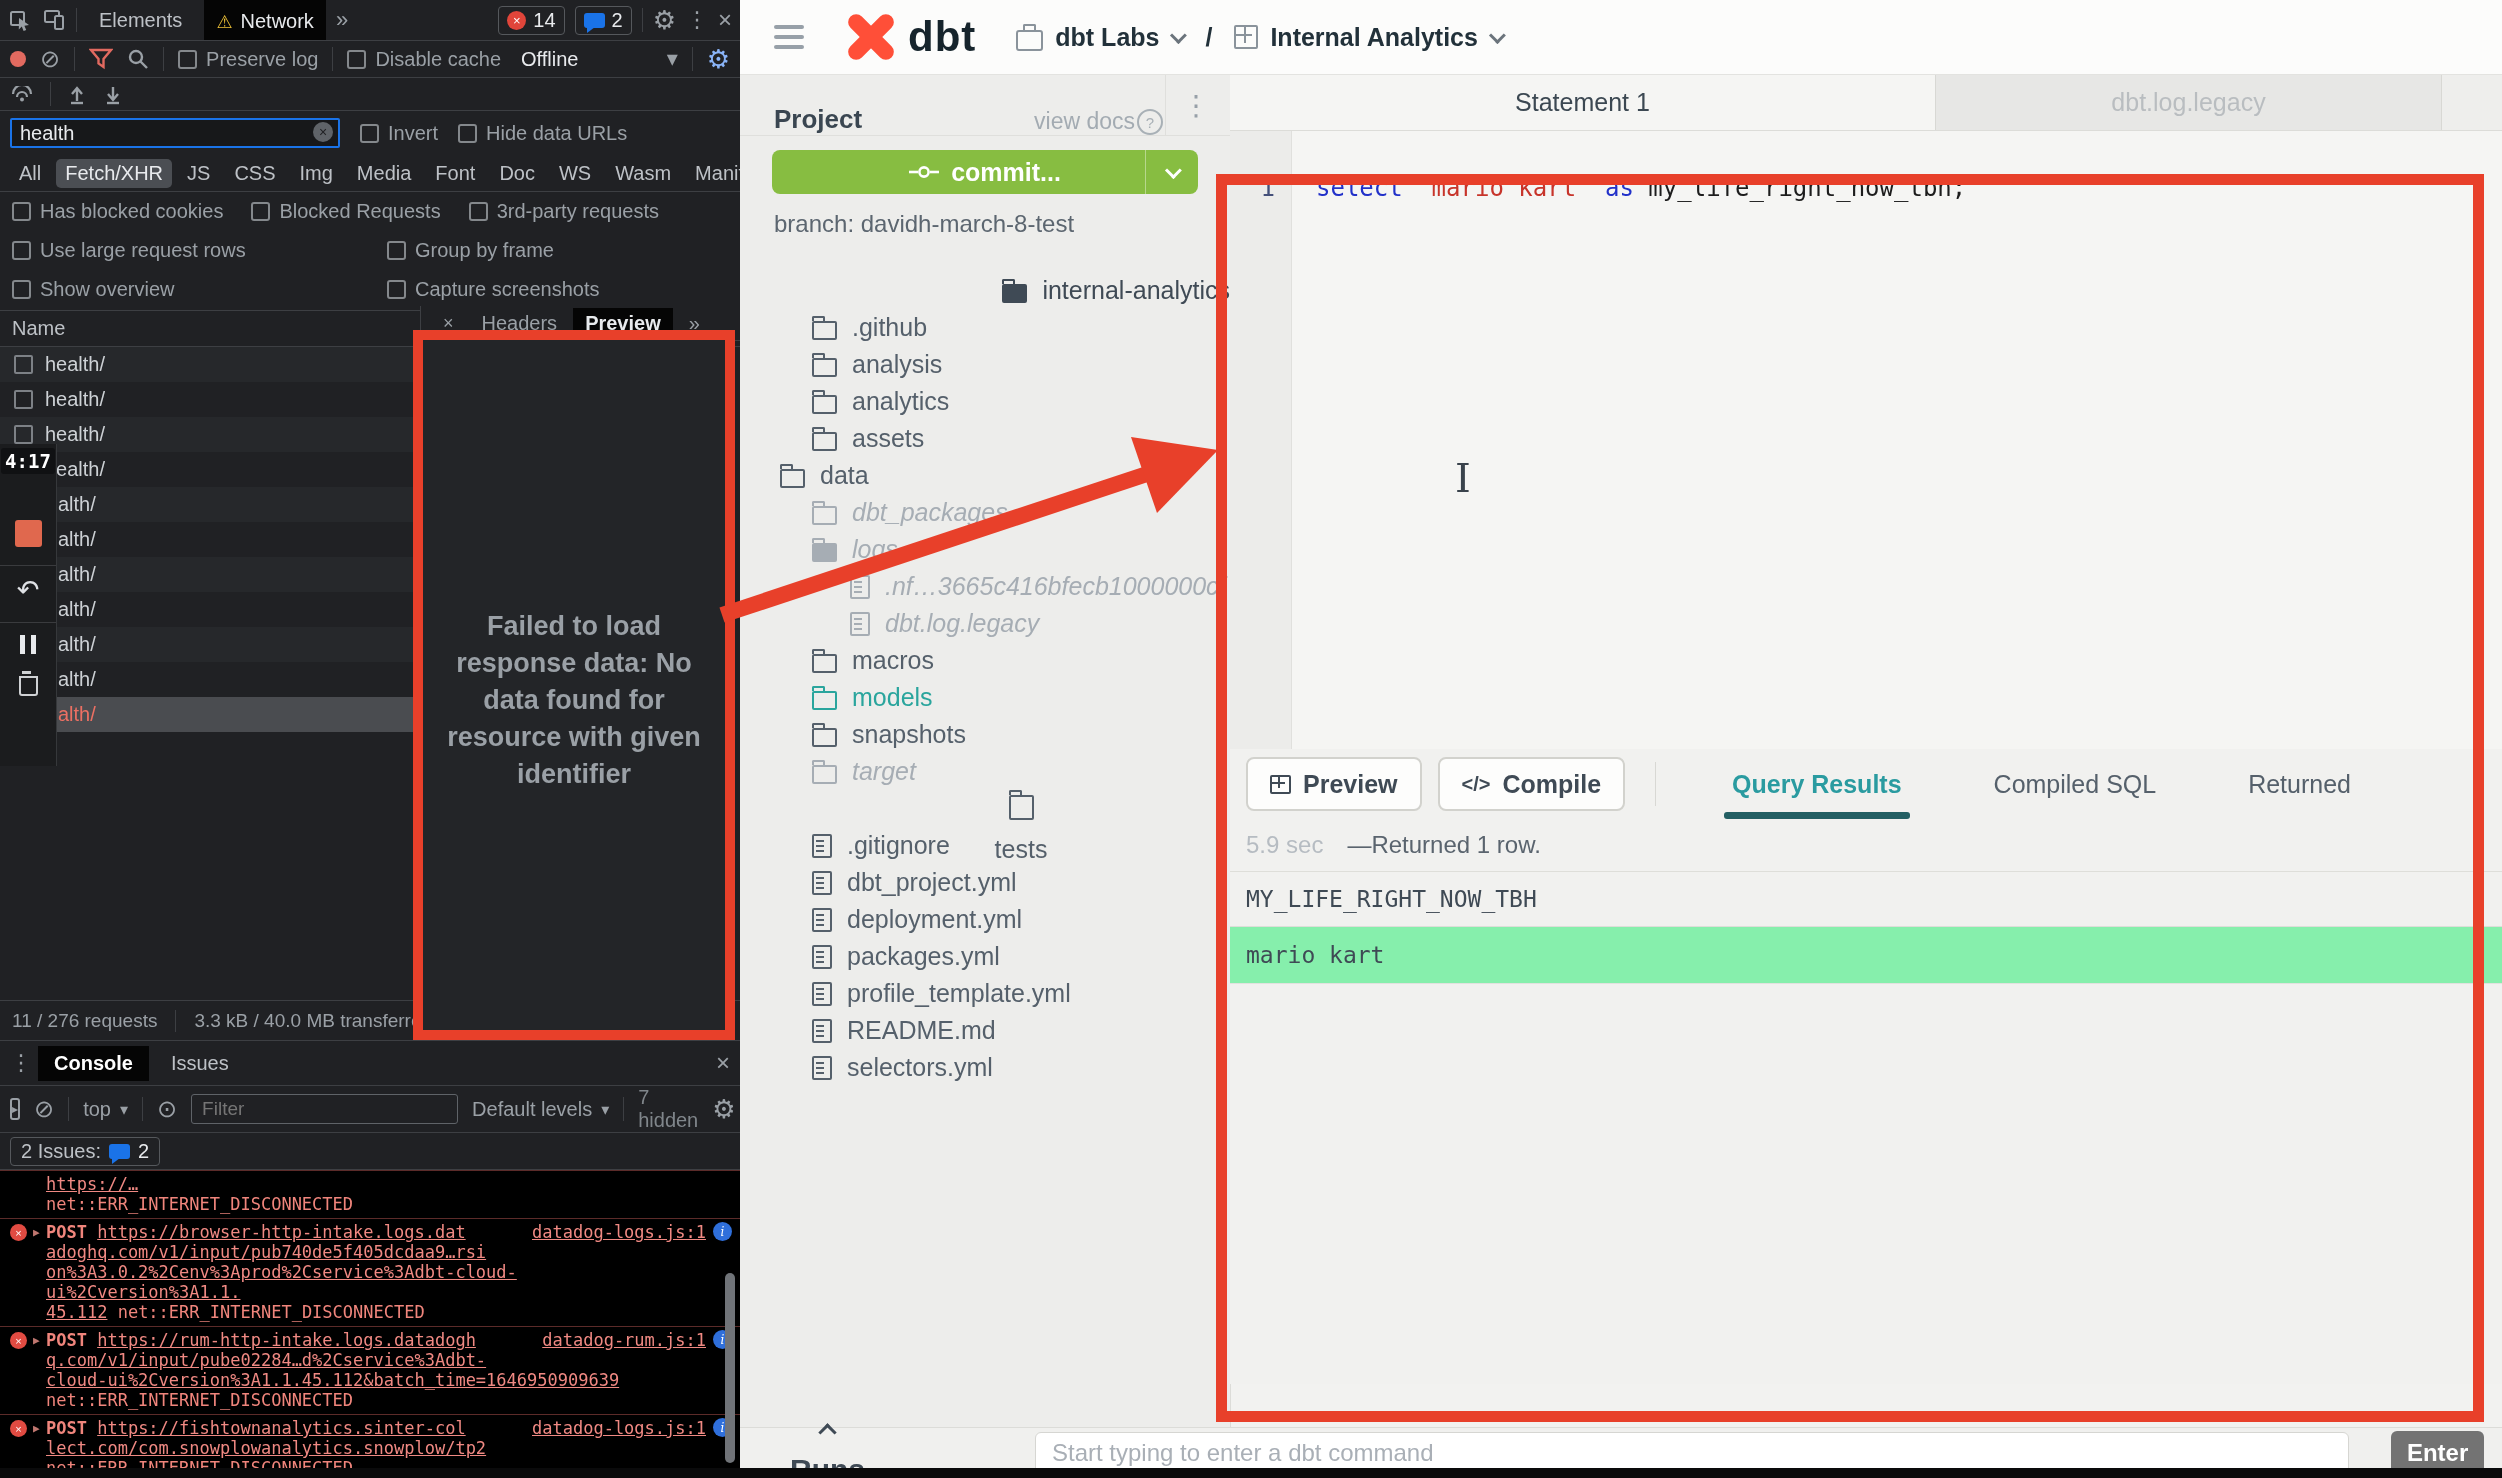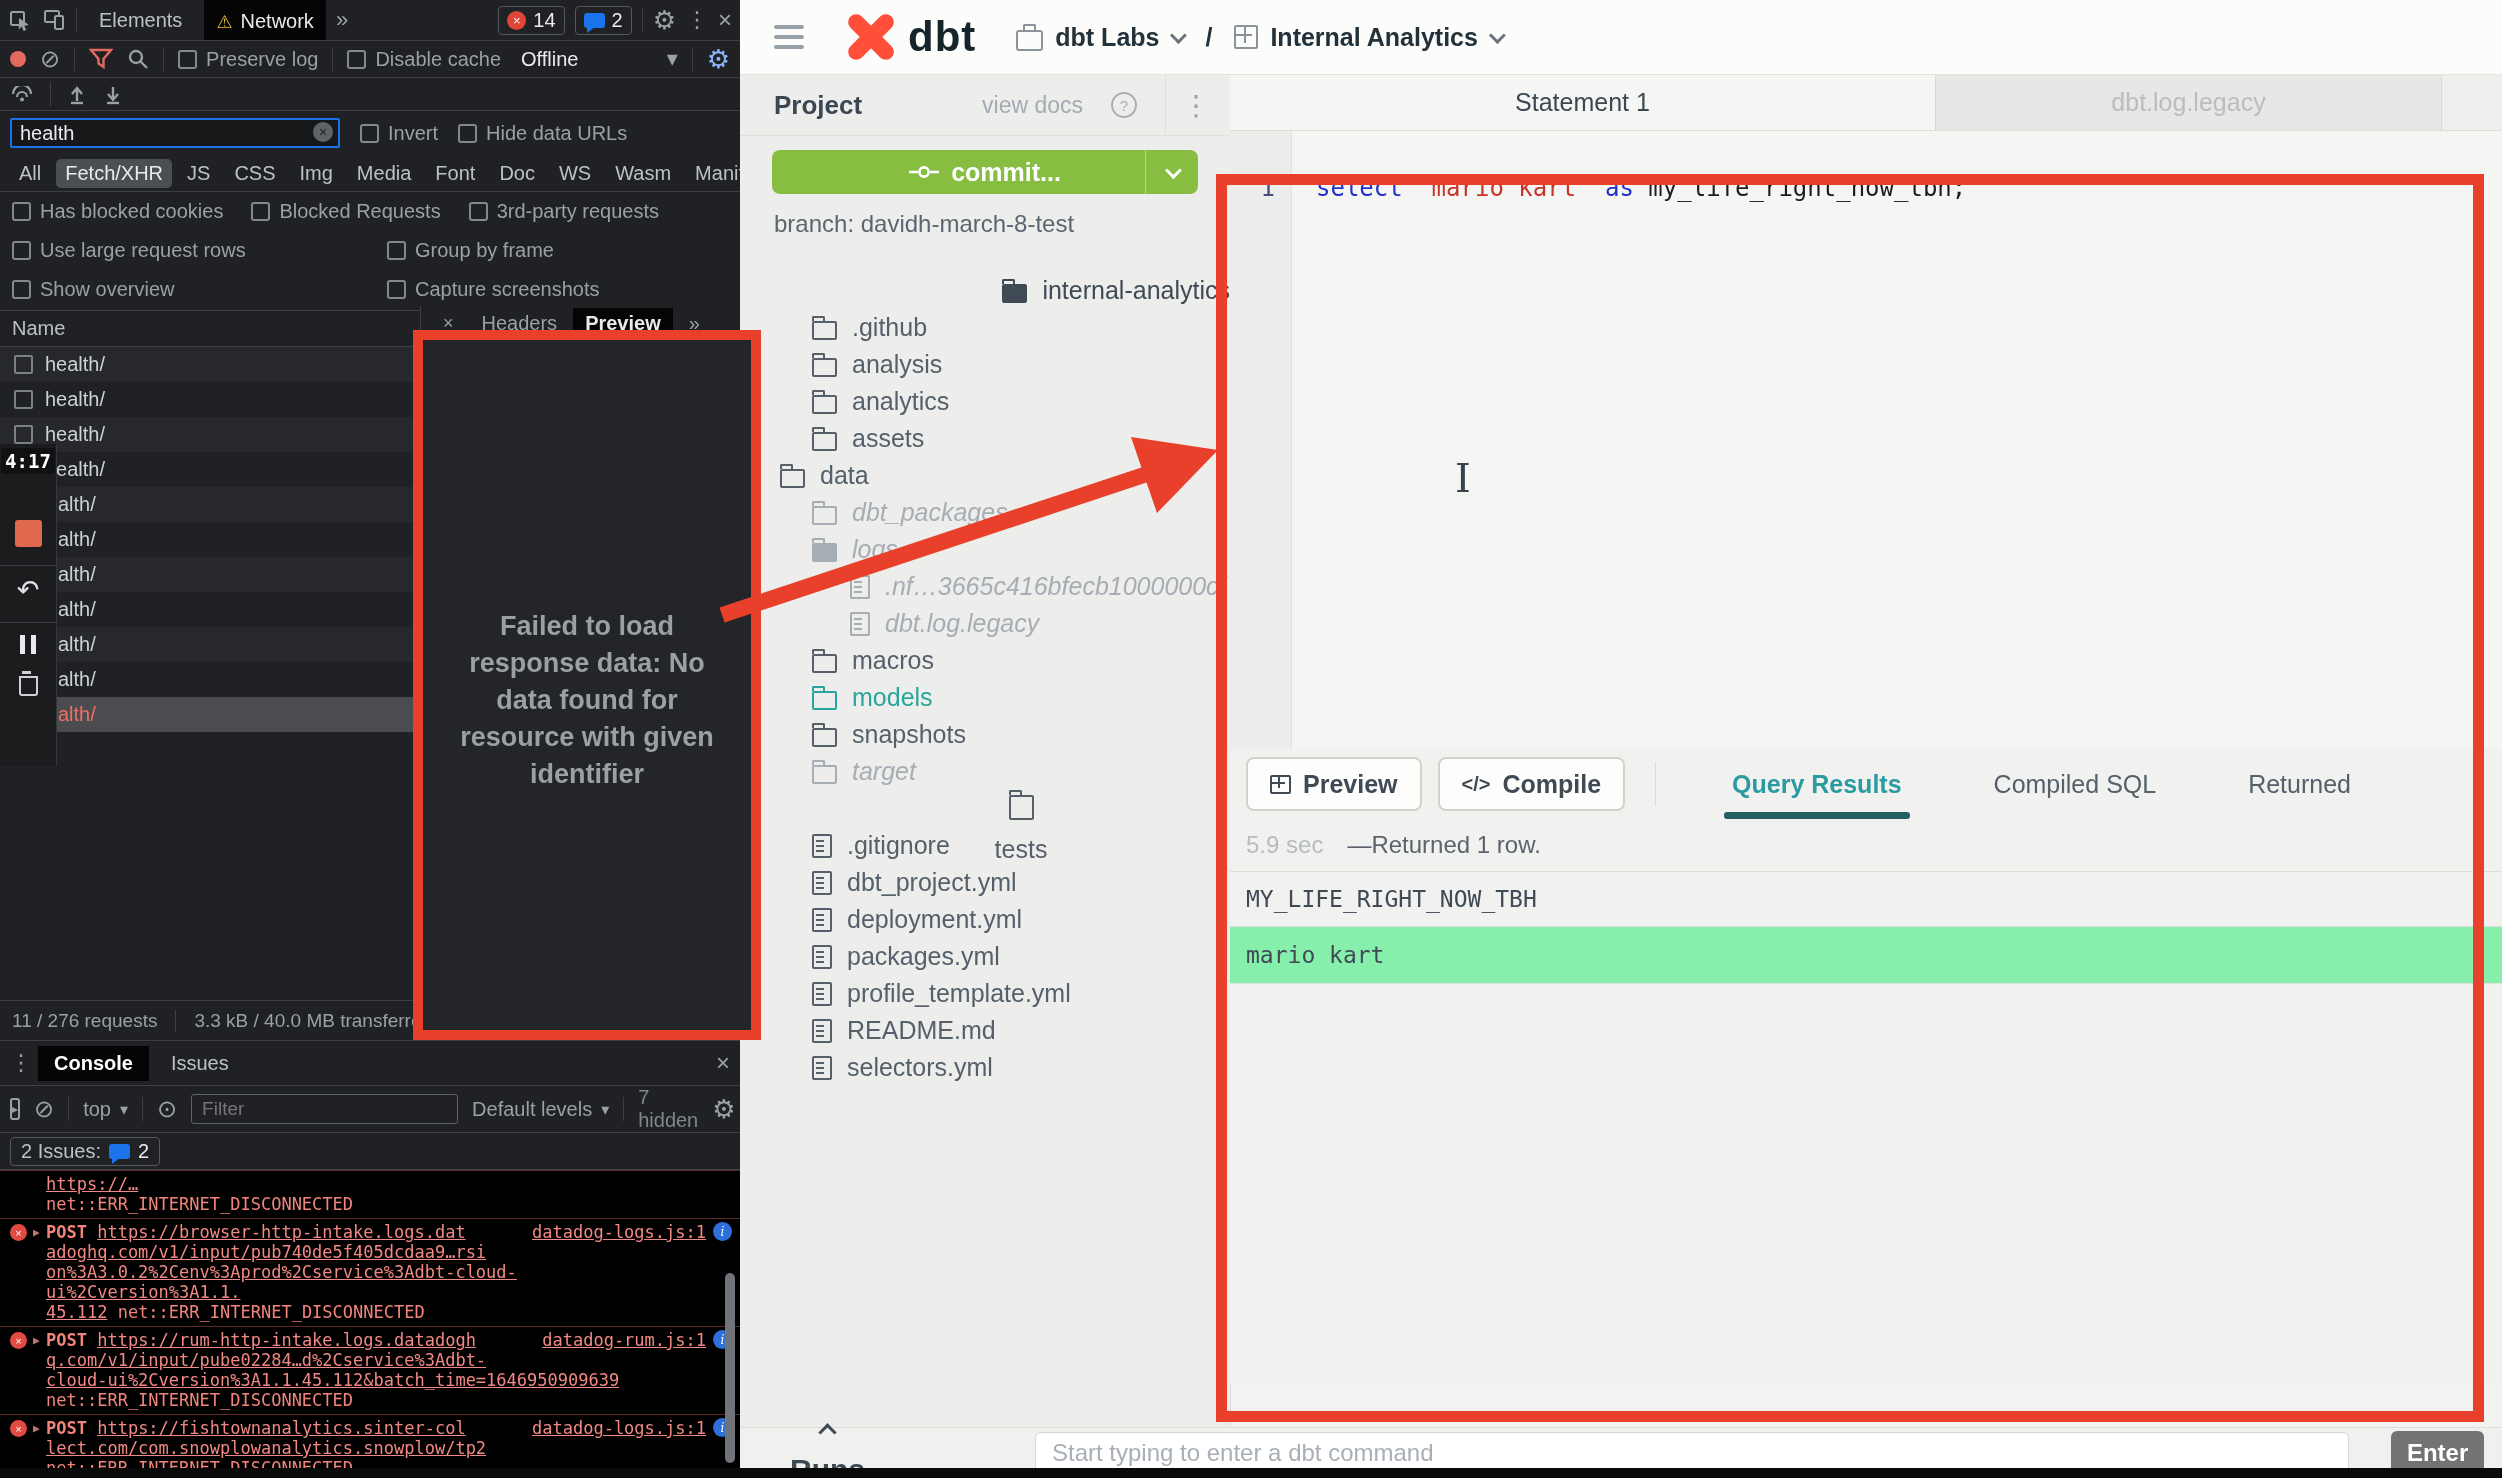--- a/index.html
+++ b/index.html
@@ -99,21 +99,21 @@
   .crumb{display:flex;align-items:center;gap:12px;font-size:25px;font-weight:bold;color:#22313a;}
   .ico-brief{width:23px;height:17px;border:2px solid #8a939b;border-radius:3px;position:relative;margin-top:6px;}
   .ico-brief::before{content:"";position:absolute;top:-8px;left:5px;width:9px;height:5px;border:2px solid #8a939b;border-bottom:none;border-radius:2px 2px 0 0;}
   .ico-win{width:20px;height:20px;border:2px solid #8a939b;border-radius:2px;position:relative;}
   .ico-win::before{content:"";position:absolute;left:8px;top:0;width:2px;height:16px;background:#8a939b;}
   .ico-win::after{content:"";position:absolute;left:0;top:7px;width:16px;height:2px;background:#8a939b;}
   .chev{display:inline-block;width:9px;height:9px;border-right:3px solid #6b747c;border-bottom:3px solid #6b747c;transform:rotate(45deg) translateY(-2px);}
   .chev-up{display:inline-block;width:10px;height:10px;border-left:3px solid #3f4a55;border-top:3px solid #3f4a55;transform:rotate(45deg);margin-top:6px;}
   
   .d-side{position:absolute;left:0;top:75px;width:490px;bottom:51px;background:#ededeb;border-right:1px solid #dcdcd8;overflow:hidden;}
-  .p-head{height:60px;border-bottom:1px solid #dfdfdc;display:flex;align-items:center;padding:0 20px 0 34px;gap:28px;}
+  .p-head{height:60px;border-bottom:1px solid #dfdfdc;display:flex;align-items:flex-end;padding:0 20px 0 34px;gap:2px;}
   .p-title{font-size:26px;font-weight:bold;color:#3a4651;flex:1;}
   .viewdocs{font-size:23px;color:#a3abb2;}
   .qcirc{width:22px;height:22px;border:2px solid #a8b0b6;border-radius:50%;color:#a8b0b6;font-size:15px;display:inline-flex;align-items:center;justify-content:center;}
   .p-kebab{color:#97a0a8;font-size:28px;border-left:1px solid #dfdfdc;padding-left:16px;height:100%;display:flex;align-items:center;}
   .commit-btn{margin:14px 32px 0;height:44px;background:#87bd41;border-radius:8px;color:#fff;font-size:25px;font-weight:bold;
     display:flex;align-items:center;justify-content:center;position:relative;}
   .commit-btn .cwrap{display:flex;align-items:center;gap:12px;}
   .commit-caret{position:absolute;right:0;top:0;height:100%;width:52px;border-left:1px solid rgba(255,255,255,.4);display:flex;align-items:center;justify-content:center;}
   .commit-caret .chev{border-color:#fff;}
   .branch{margin:16px 34px 0;font-size:24px;color:#5c6670;}
@@ -162,21 +162,21 @@
   .d-footer{position:absolute;left:0;right:0;bottom:0;height:51px;background:#f0f0ee;border-top:1px solid #dcdcd8;
     display:flex;align-items:center;padding:0 18px 0 50px;box-sizing:border-box;z-index:12;}
   .runs{display:flex;align-items:center;gap:14px;font-size:30px;font-weight:bold;color:#3f4a55;flex-direction:column;}
   .cmd-input{margin-left:170px;width:1330px;height:42px;background:#fff;border:1px solid #d6d6d2;border-radius:6px;
     font-size:24px;padding:0 16px;color:#3f4a55;font-family:"Liberation Sans",sans-serif;box-sizing:border-box;}
   .cmd-input::placeholder{color:#a9afb6;}
   .enter-btn{margin-left:42px;width:94px;height:44px;background:#737373;border-radius:6px;color:#fff;font-size:24px;
     font-weight:bold;display:flex;align-items:center;justify-content:center;}
 
   
-  .anno-box1{position:absolute;left:413px;top:330px;width:348px;height:710px;box-sizing:border-box;
+  .anno-box1{position:absolute;left:413px;top:330px;width:322px;height:710px;box-sizing:border-box;
     border:10px solid #e8402a;background:#232528;z-index:20;}
   .anno-msg{margin:268px 18px 0;text-align:center;font-size:27px;font-weight:bold;color:#9aa0a6;line-height:37px;}
   .anno-box2{position:absolute;left:1216px;top:174px;width:1268px;height:1248px;box-sizing:border-box;
     border:11px solid #e8402a;z-index:30;pointer-events:none;}
   .anno-arrow{position:absolute;left:0;top:0;z-index:28;pointer-events:none;}
   .ibeam{position:absolute;left:1455px;top:455px;font-family:"DejaVu Serif",serif;font-size:40px;color:#3a434c;z-index:25;}
 </style>
 </head>
 <body>
 

